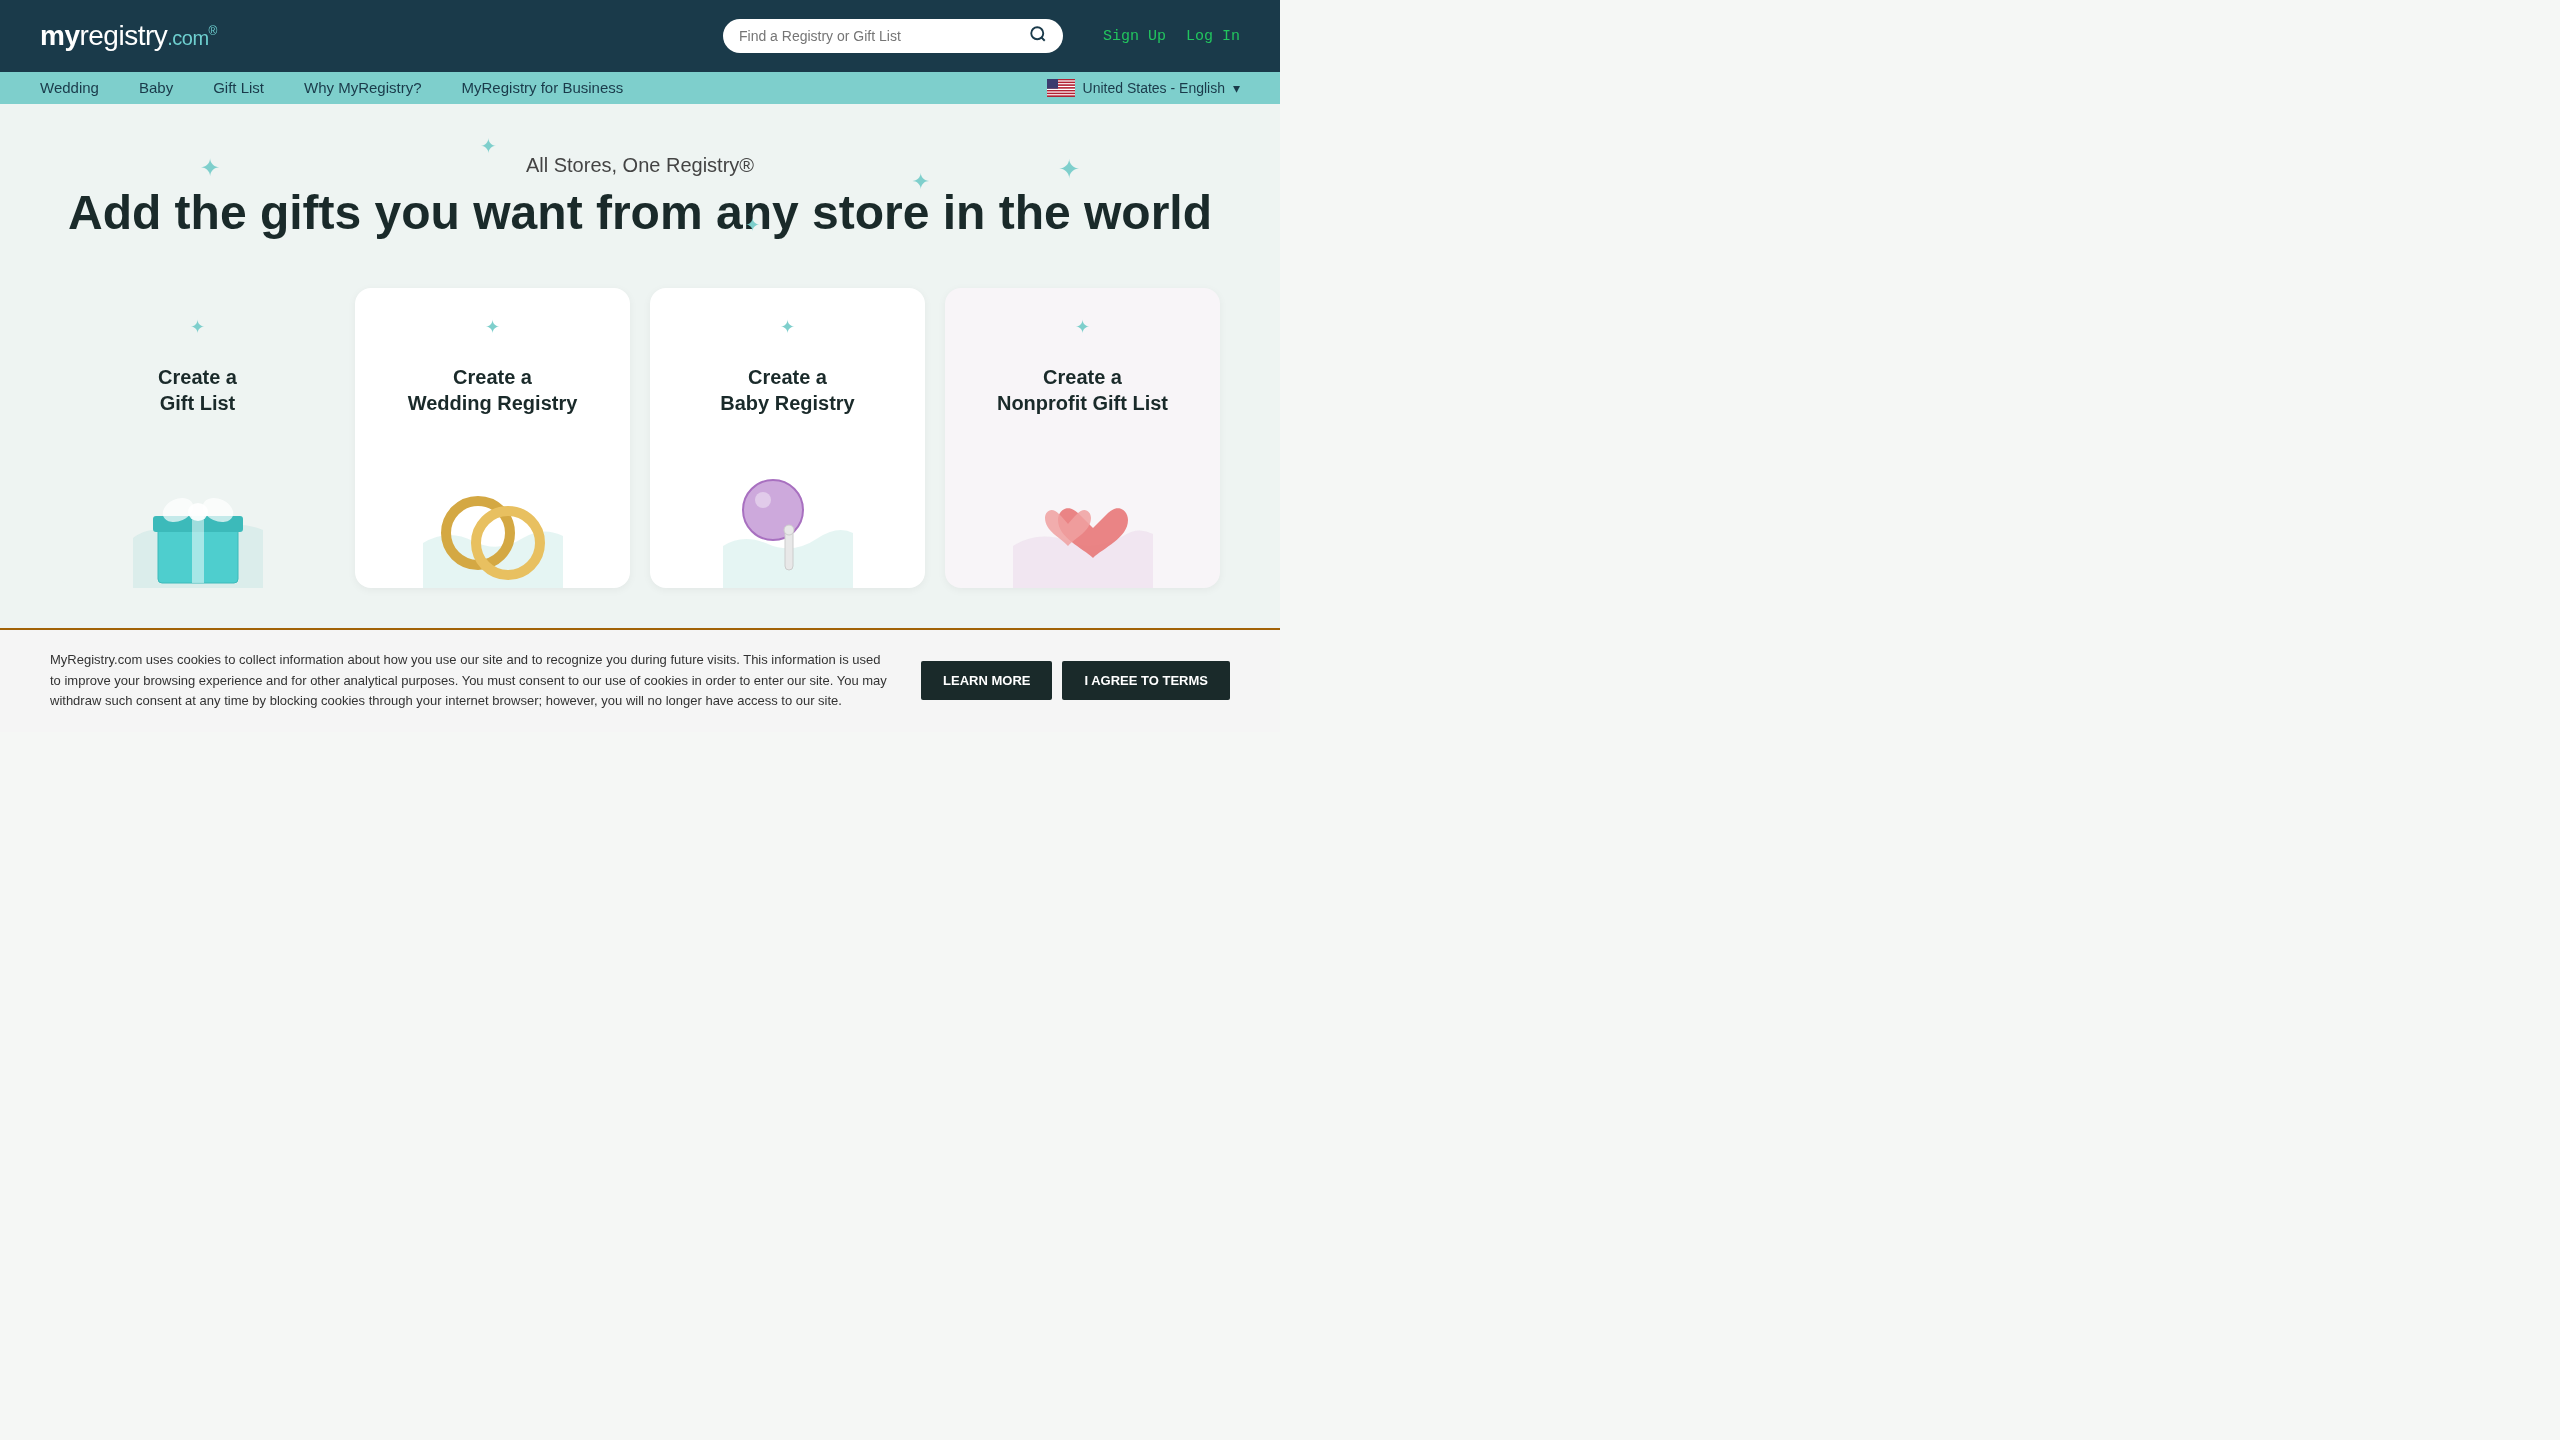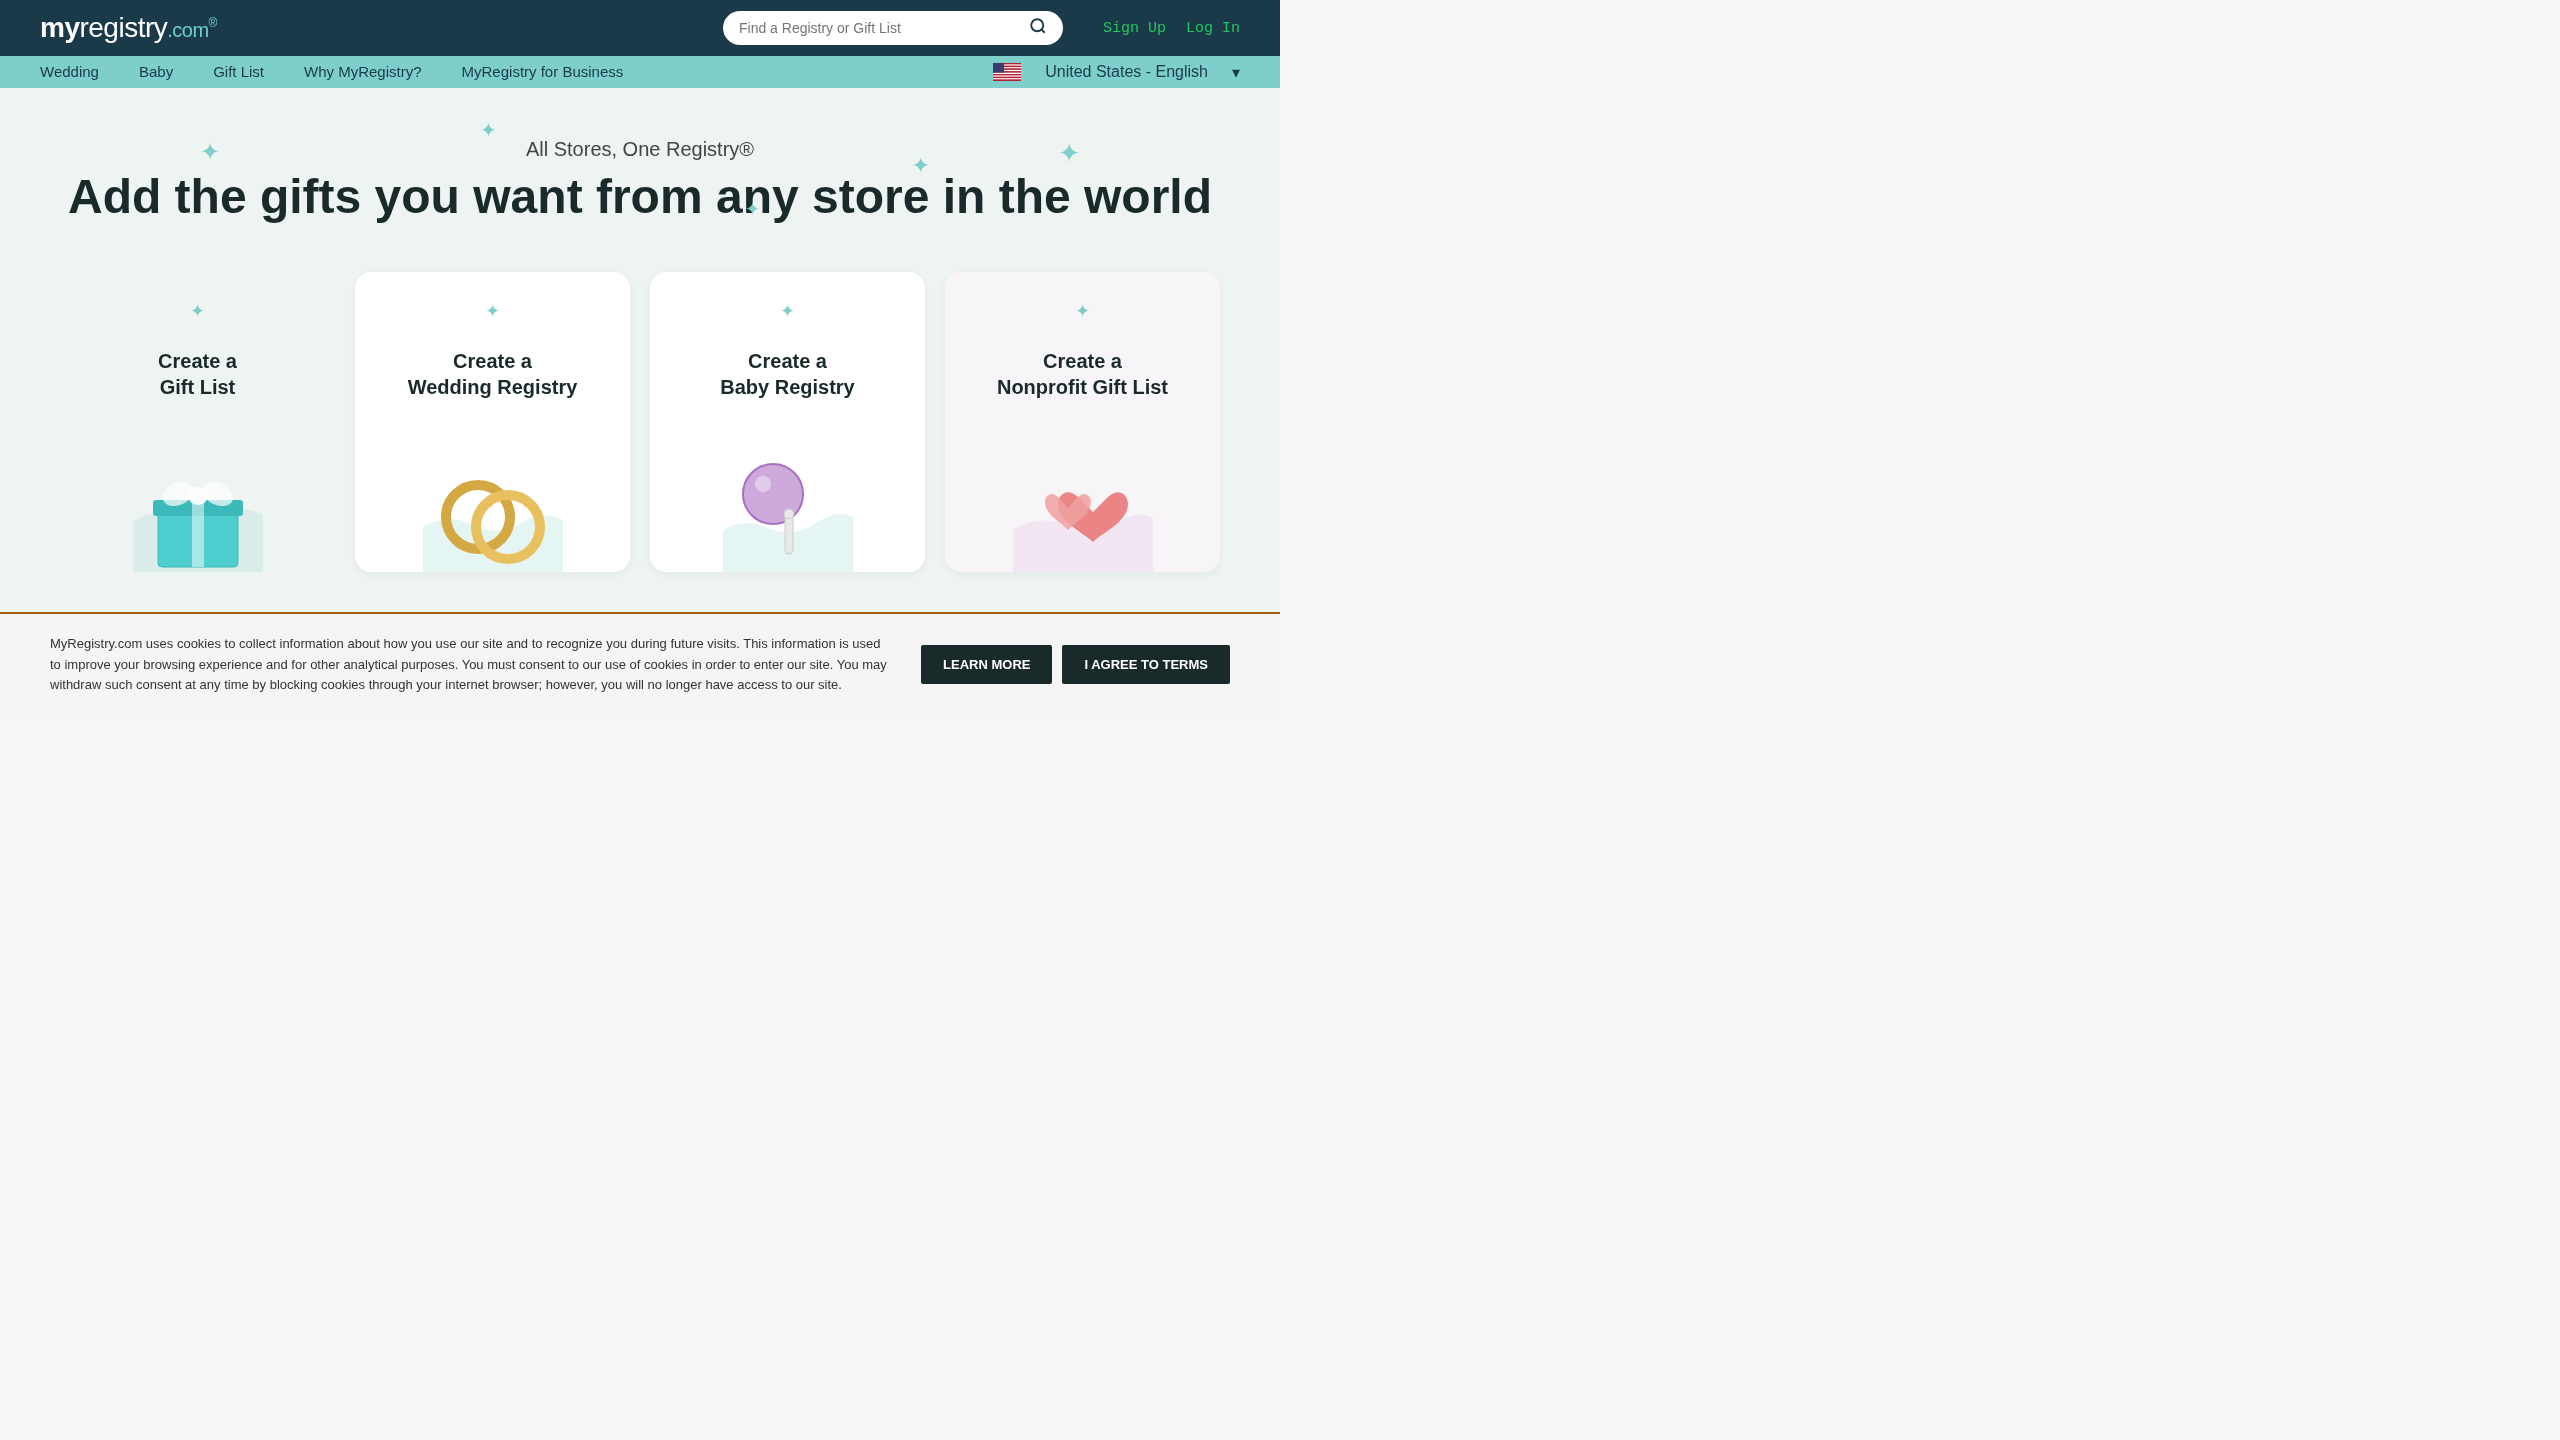--- a/index.html
+++ b/index.html
@@ -5,21 +5,21 @@
     * { margin: 0; padding: 0; box-sizing: border-box; }
     body { font-family: 'Helvetica Neue', Arial, sans-serif; background: #f5f7f5; width: 1280px; min-height: 720px; overflow-x: hidden; }
 
     
     .header {
       background: #1a3a4a;
       display: flex;
       align-items: center;
       justify-content: space-between;
       padding: 0 40px;
-      height: 56px;
+      height: 72px;
     }
     .logo {
       font-size: 28px;
       color: white;
       font-weight: 300;
       letter-spacing: -0.5px;
     }
     .logo span.my { font-weight: 700; color: white; }
     .logo span.registry { font-weight: 300; color: white; }
     .logo span.dot-com { font-weight: 300; color: #6ecfcf; font-size: 20px; }
@@ -80,22 +80,22 @@
     .nav-links li a {
       text-decoration: none;
       color: #1a3a4a;
       font-size: 15px;
       font-weight: 500;
       cursor: pointer;
     }
     .locale-selector {
       display: flex;
       align-items: center;
-      gap: 24px;
-      font-size: 16px;
+      gap: 8px;
+      font-size: 14px;
       color: #1a3a4a;
       cursor: pointer;
     }
 
     
     .hero {
       background: #eef4f2;
       padding: 50px 40px 20px;
       text-align: center;
       position: relative;

